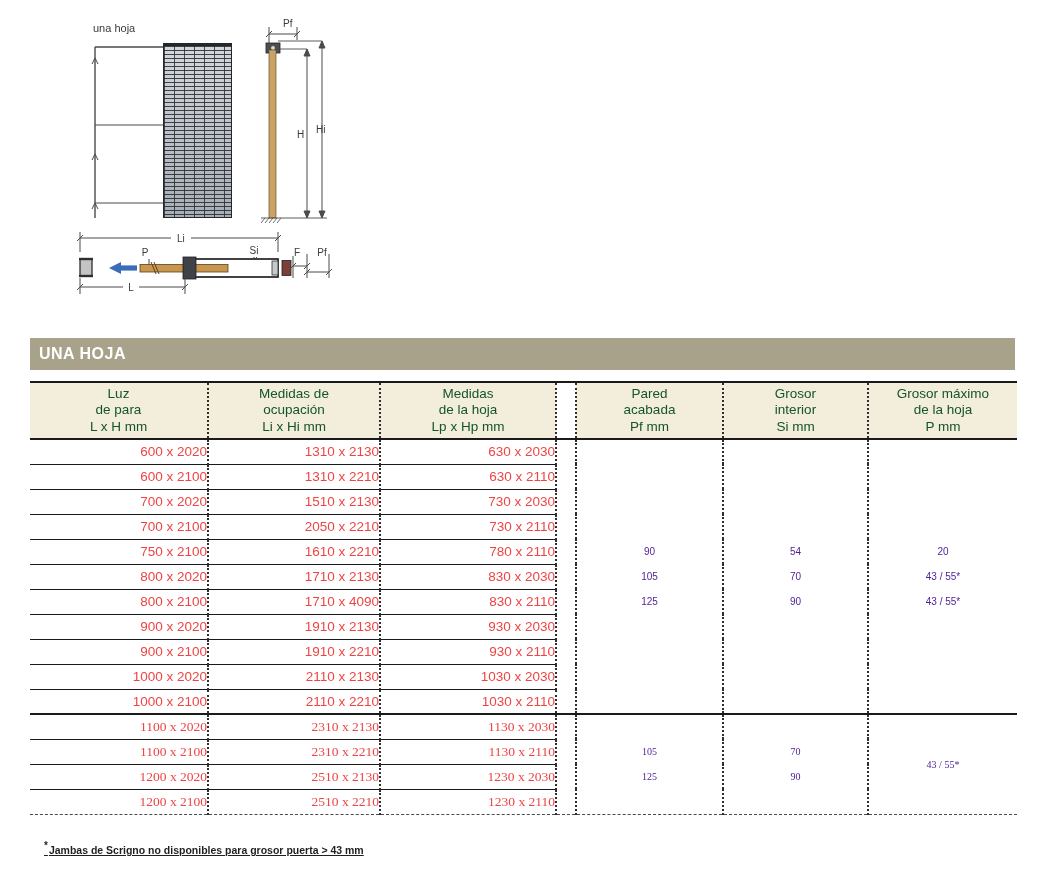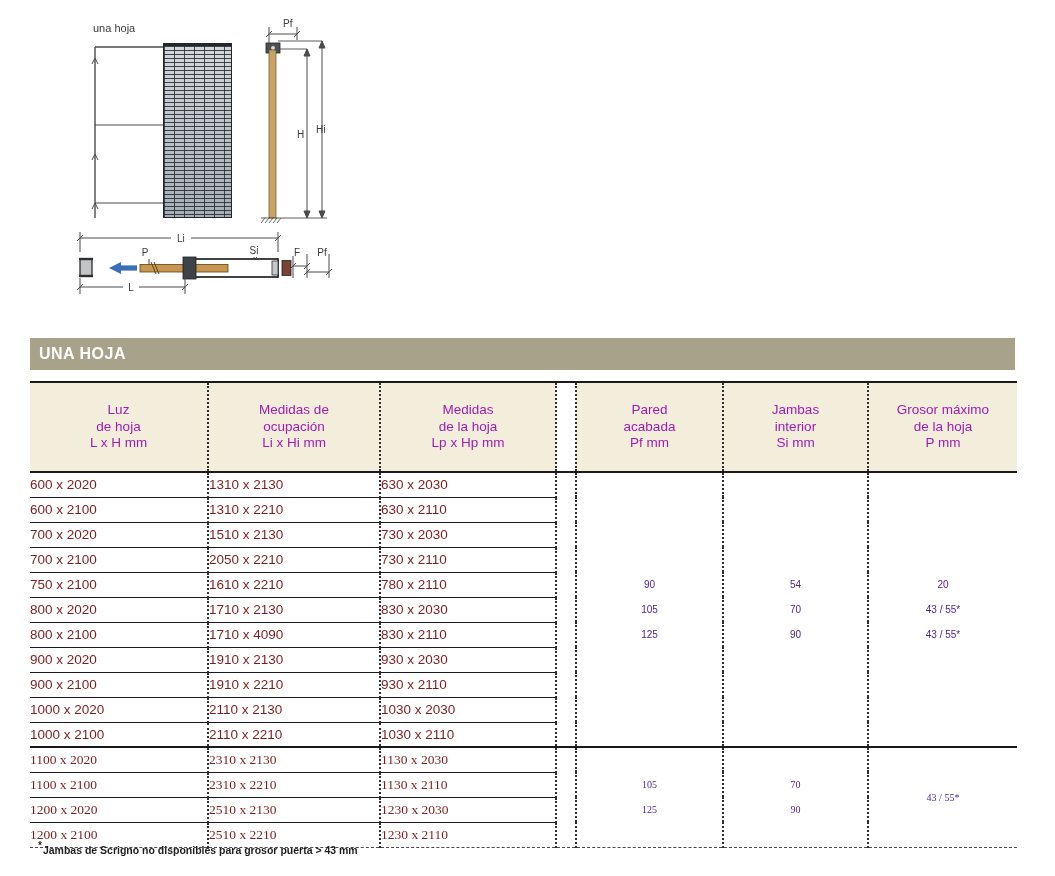--- a/index.html
+++ b/index.html
@@ -30,37 +30,37 @@
 
   
   #tablewrap { position: absolute; left: 30px; top: 381px; width: 987px; }
   table { border-collapse: collapse; table-layout: fixed; width: 987px;
           border-bottom: 1px dashed #4a4a4a; }
   th, td { border-right: 2px dotted #2e2e2e; }
   th:last-child, td.grosor { border-right: none; }
   th {
     background: var(--headerbg, #f2eedb);
     border-top: 2px solid #1a1a1a; border-bottom: 2px solid #1a1a1a;
-    height: 90px; vertical-align: middle; 
-    font-weight: normal; font-size: 13.5px; line-height: 1.22; color: #a21caf;
+    height: 57px; vertical-align: middle; 
+    font-weight: normal; font-size: 13.5px; line-height: 1.22; color: #14532d;
   }
   th.sp { background: #fff; }
   th span { display: block; }
   td.col-a {
-    height: 25px; text-align: left; vertical-align: middle;
-    font-size: 13.5px; color: #7f1d1d; border-bottom: 1px solid #1a1a1a;
+    height: 25px; text-align: right; vertical-align: middle;
+    font-size: 13.5px; color: #ef4444; border-bottom: 1px solid #1a1a1a;
   }
   tbody.group + tbody.group { border-top: 2px solid #1a1a1a; font-family: Liberation Serif, serif; }
   td.spacer { background: #fff; }
   td.merged { text-align: center; vertical-align: middle; font-size: 10px; color: #4c1d95; }
   td.merged .mline { line-height: 25px; }
   tr.last td.col-a { border-bottom: 1px dashed #4a4a4a; }
 
   
-  .footnote { position: absolute; left: 38px; top: 840px; font-size: 10.5px; font-weight: bold; color: #1f1f1f; }
+  .footnote { position: absolute; left: 44px; top: 840px; font-size: 10.5px; font-weight: bold; color: #1f1f1f; text-decoration: underline; }
   .footnote .star { vertical-align: super; font-size: 10px; margin-right: 1px; }
 </style>
 </head>
 <body>
 
 <div id="page">
 
   <div id="diagram">
     <svg width="290" height="295" viewBox="0 0 290 295">
 
@@ -201,41 +201,41 @@
           <col style="width:176px">
         <col style="width:20px">
         <col style="width:147px">
           <col style="width:145px">
           <col style="width:149px">
       </colgroup>
       <thead>
         <tr>
           <th>
             <span>Luz</span>
-            <span>de hoja</span>
+            <span>de para</span>
             <span>L x H mm</span>
           </th>
           <th>
             <span>Medidas de</span>
             <span>ocupación</span>
             <span>Li x Hi mm</span>
           </th>
           <th>
             <span>Medidas</span>
             <span>de la hoja</span>
             <span>Lp x Hp mm</span>
           </th>
           <th class="sp"></th>
           <th>
             <span>Pared</span>
             <span>acabada</span>
             <span>Pf mm</span>
           </th>
           <th>
-            <span>Jambas</span>
+            <span>Grosor</span>
             <span>interior</span>
             <span>Si mm</span>
           </th>
           <th>
             <span>Grosor máximo</span>
             <span>de la hoja</span>
             <span>P mm</span>
           </th>
         </tr>
       </thead>

